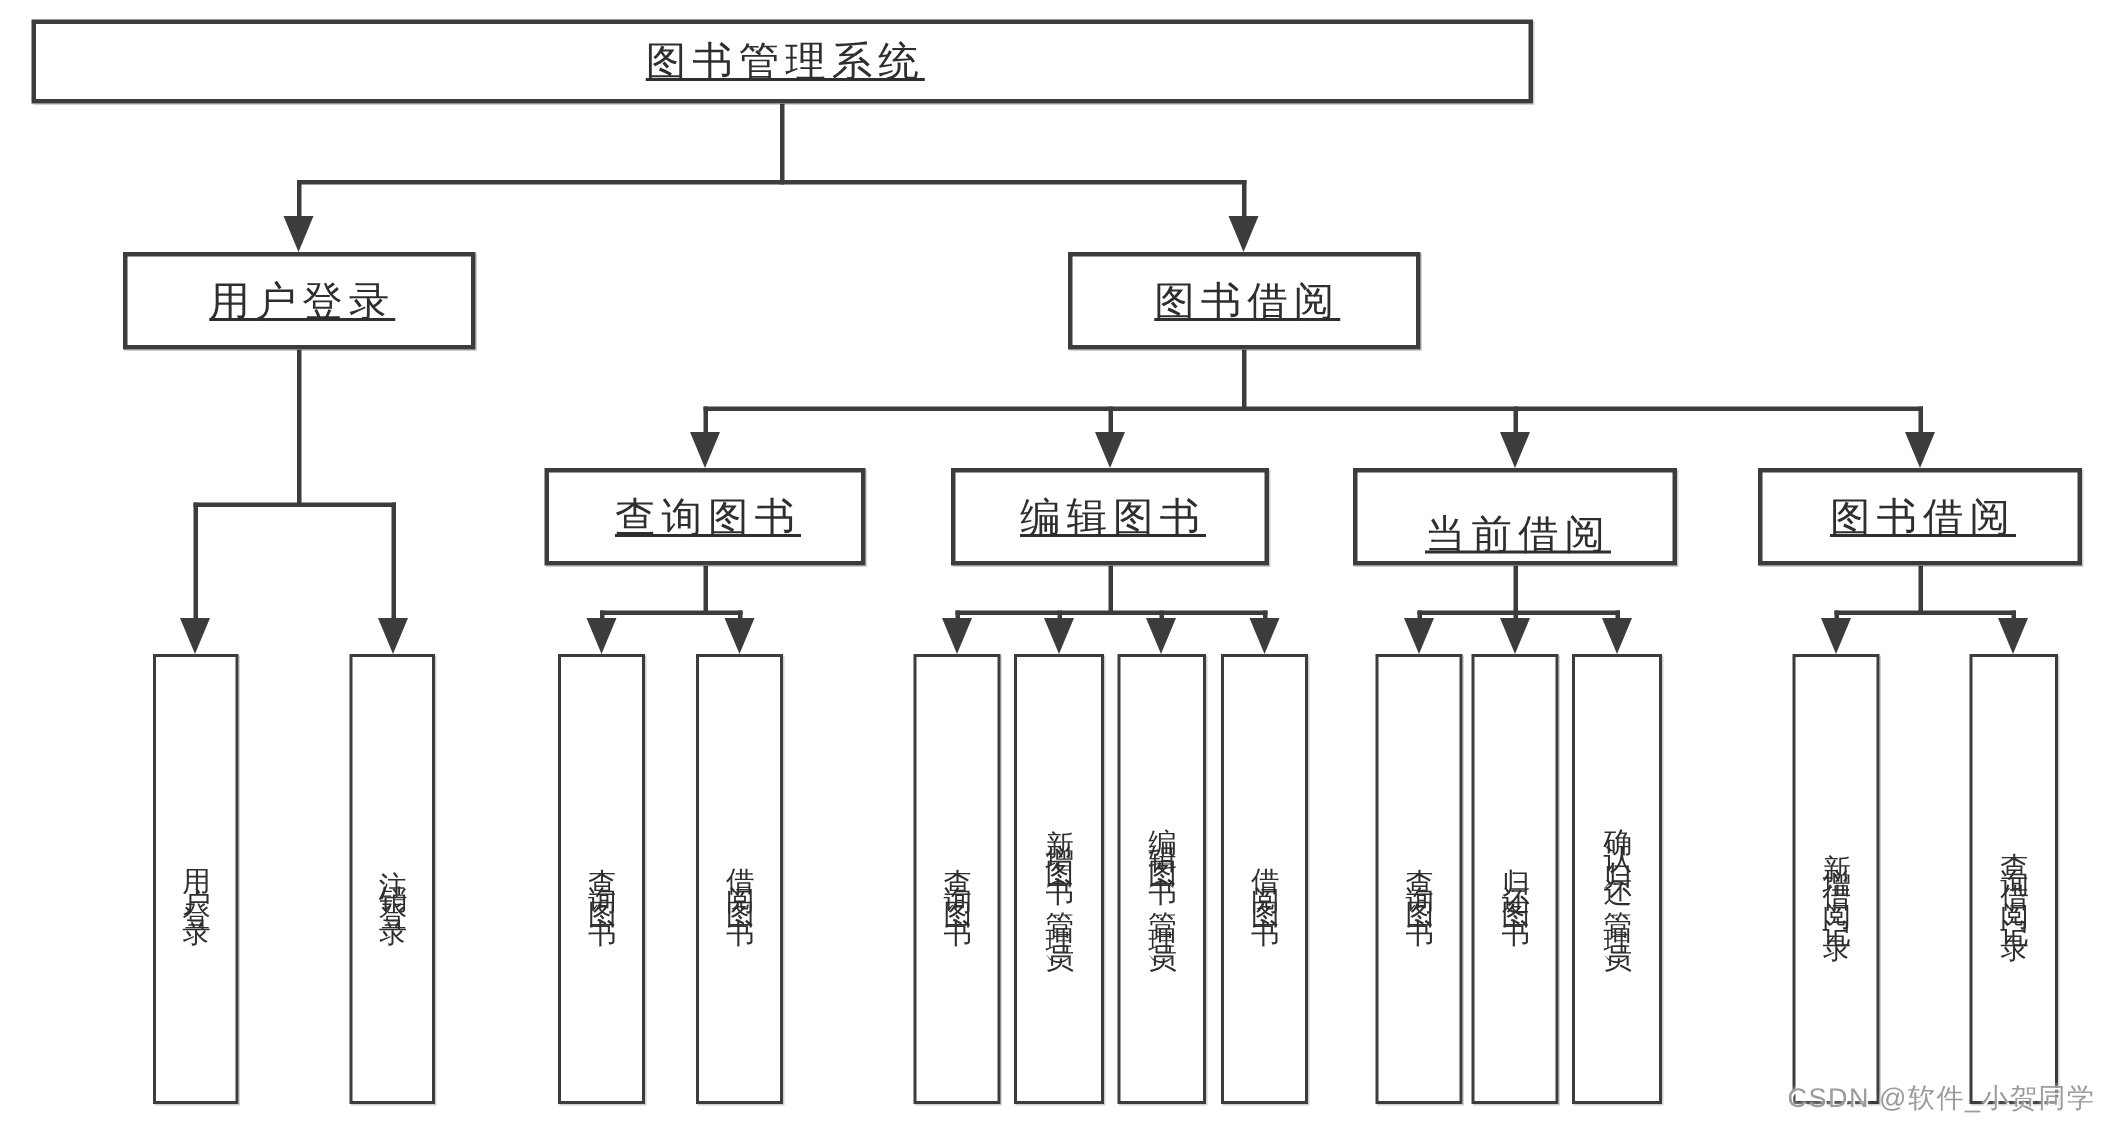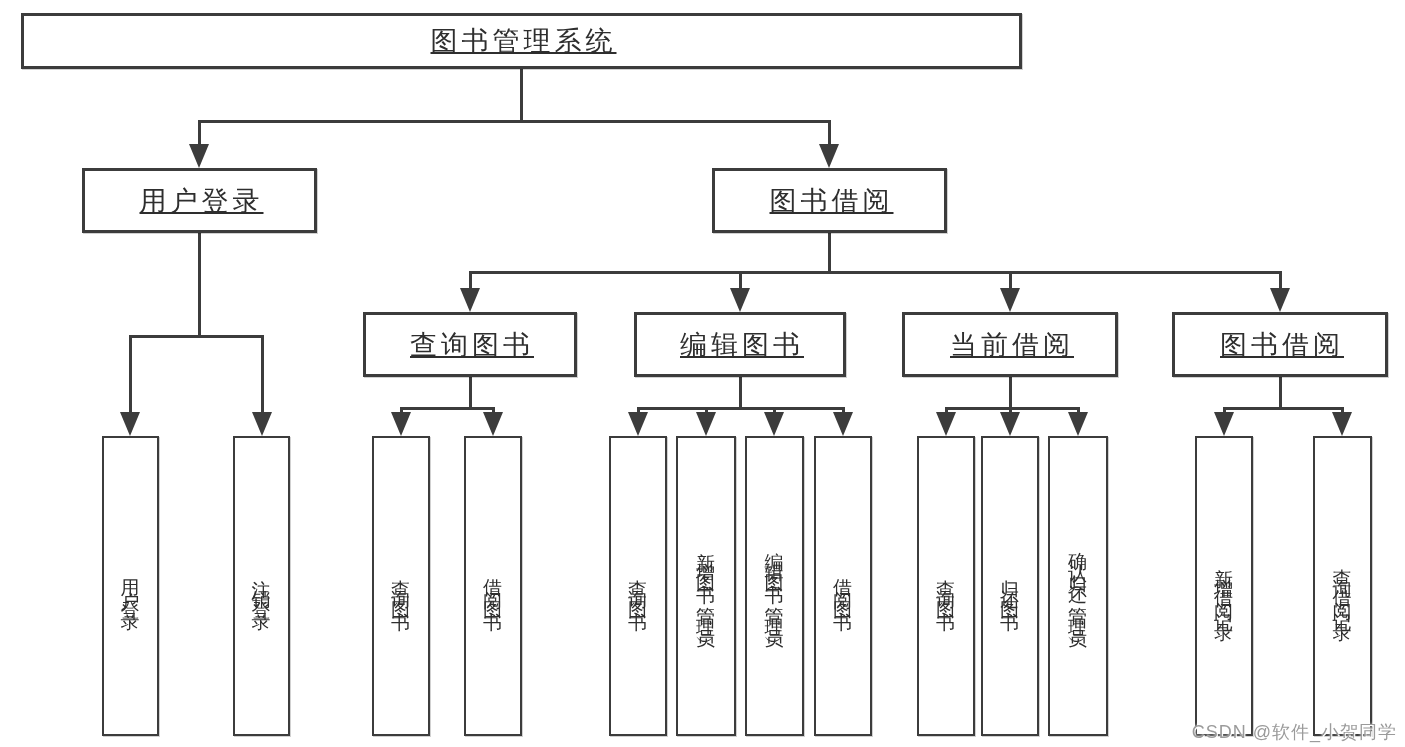--- a/index.html
+++ b/index.html
@@ -118,21 +118,21 @@
       </div>
       <div class="node h" style="left: 712px; top: 168px; width: 235px; height: 65px;">
         <span class="label">图书借阅</span>
       </div>
       <div class="node h" style="left: 363px; top: 312px; width: 214px; height: 65px;">
         <span class="label">查询图书</span>
       </div>
       <div class="node h" style="left: 634px; top: 312px; width: 212px; height: 65px;">
         <span class="label">编辑图书</span>
       </div>
-      <div class="node h" style="left: 902px; top: 312px; width: 216px; height: 65px;">
+      <div class="node h" style="left: 902px; top: 312px; width: 216px; height: 65px; align-items: flex-end;">
         <span class="label">当前借阅</span>
       </div>
       <div class="node h" style="left: 1172px; top: 312px; width: 216px; height: 65px;">
         <span class="label">图书借阅</span>
       </div>
       <div class="node v" style="left: 102px; top: 436px; width: 57px; height: 300px;">
         <span class="label">用户登录</span>
       </div>
       <div class="node v" style="left: 233px; top: 436px; width: 57px; height: 300px;">
         <span class="label">注销登录</span>

